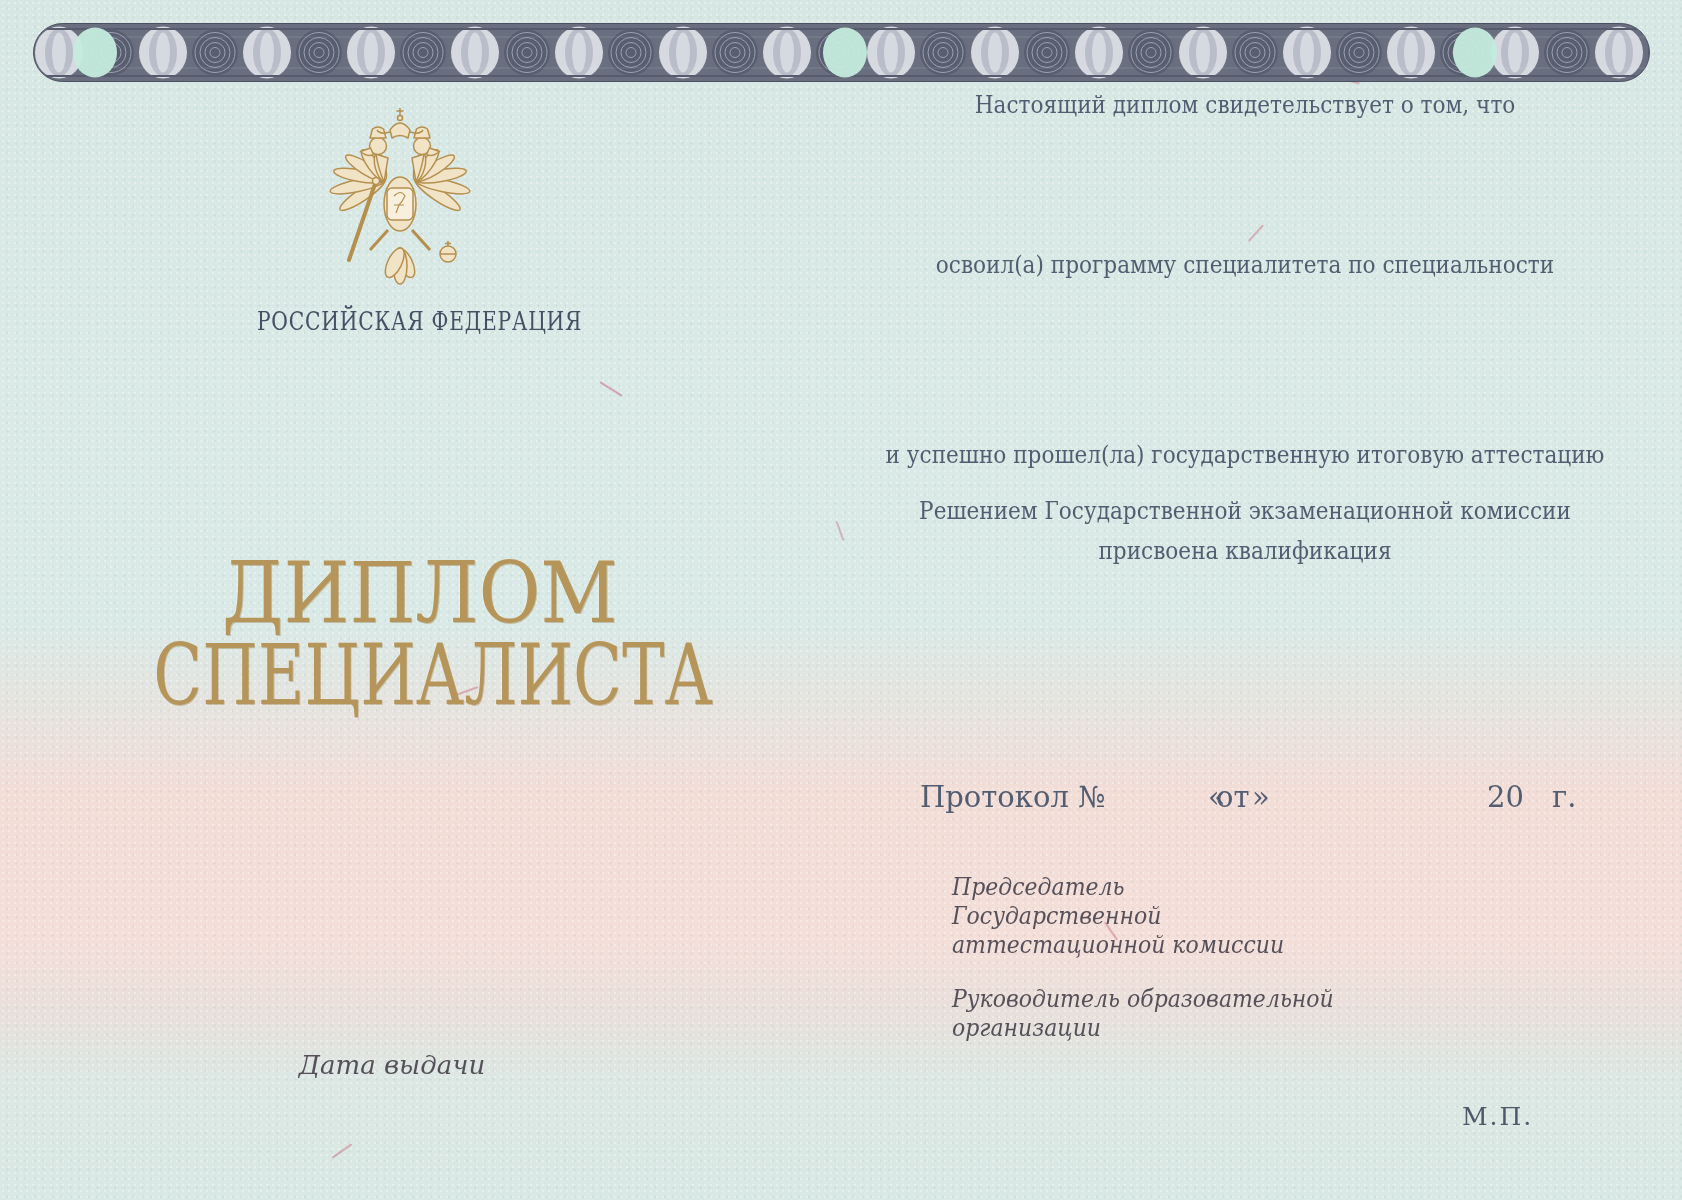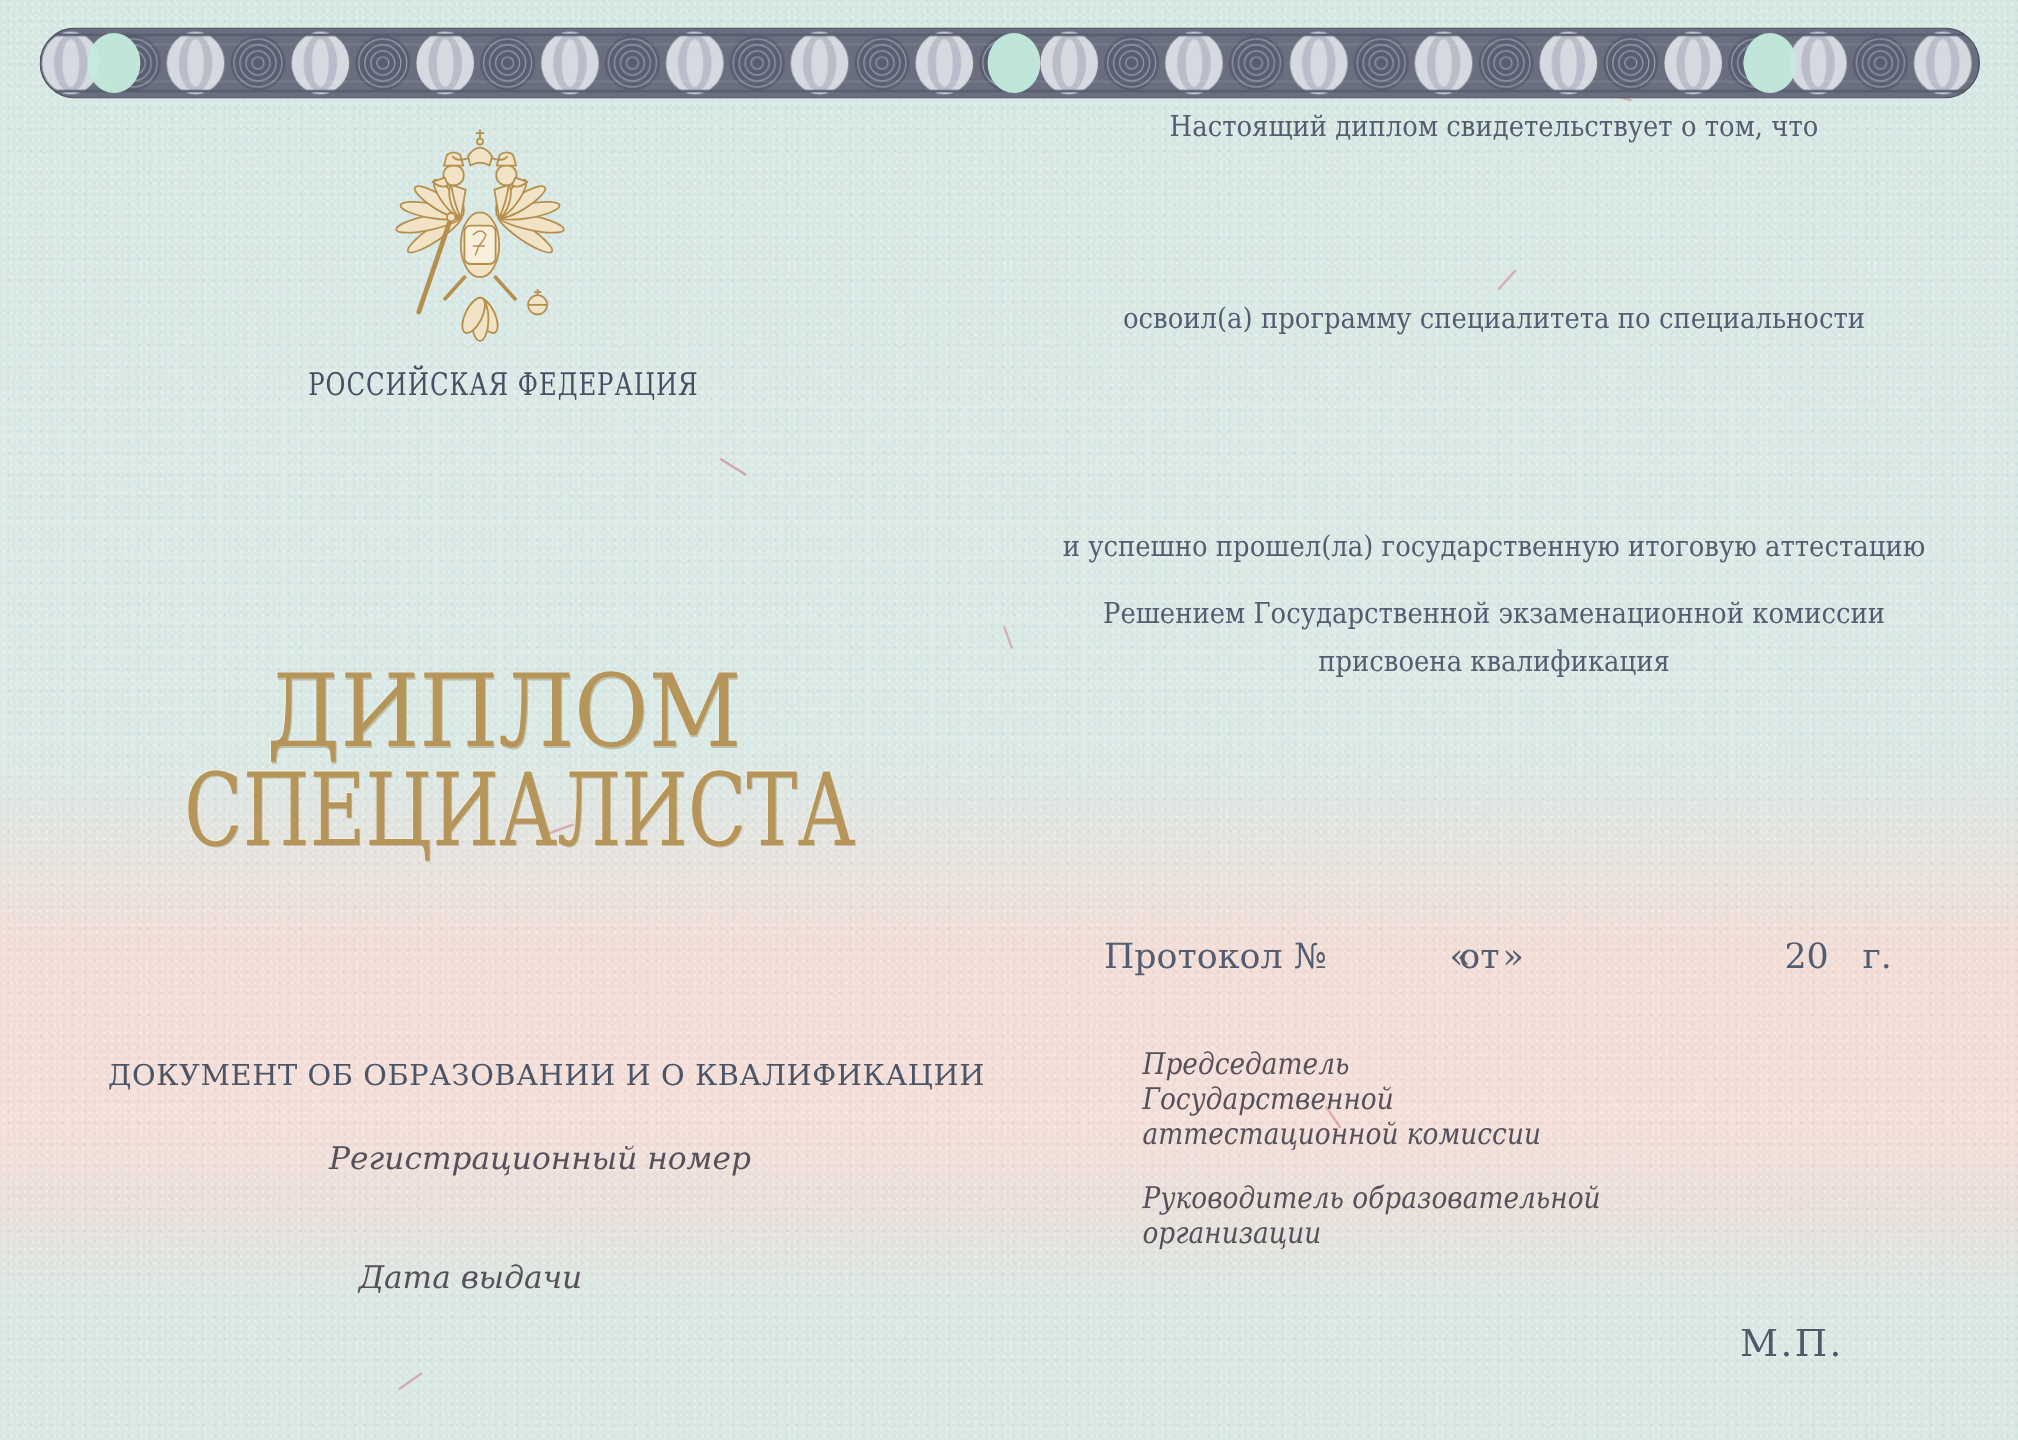--- a/index.html
+++ b/index.html
@@ -42,21 +42,21 @@
   .title .inner{display:inline-block;transform-origin:50% 50%;}
   .t1 .inner{transform:scaleX(.9);}
   .t2 .inner{transform:scaleX(.76);}
   .country{color:#465064;font-size:26px;white-space:nowrap;}
   .country .inner{display:inline-block;transform:scaleX(.78);transform-origin:50% 50%;letter-spacing:1px;}
   .subtitle{color:#4c5566;font-size:24px;letter-spacing:.5px;white-space:nowrap;}
   .italic{font-style:italic;color:#55505a;}
   .sig{font-size:25px;line-height:29px;transform:scaleX(.88);transform-origin:0 0;white-space:nowrap;}
   .label-it{font-size:26px;}
   .proto{font-size:29px;color:#525d71;white-space:nowrap;}
-  .seal{font-size:31px;color:#4e5868;letter-spacing:2px;}
+  .seal{font-size:25px;color:#4e5868;letter-spacing:2px;margin-left:12px;}
   .band-svg,.eagle-svg{display:block;}
   .fiber{position:absolute;z-index:1;border-radius:2px;pointer-events:none;}
 </style>
 </head>
 <body>
 
 <div class="page">
 
   <svg class="el band-svg" style="left:33px;top:23px;" width="1617" height="59" viewBox="0 0 1617 59">
     <defs>
@@ -134,23 +134,21 @@
     <span class="inner">РОССИЙСКАЯ ФЕДЕРАЦИЯ</span>
   </div>
 
   <div class="el title t2 center" style="left:65px;top:633px;width:710px;">
     <span class="inner">СПЕЦИАЛИСТА</span>
   </div>
   <div class="el title t1 center" style="left:65px;top:551px;width:710px;">
     <span class="inner">ДИПЛОМ</span>
   </div>
 
-  <div class="el subtitle center" style="left:90px;top:882px;width:680px;">ДОКУМЕНТ ОБ ОБРАЗОВАНИИ И О КВАЛИФИКАЦИИ</div>
 
-  <div class="el italic label-it center" style="left:200px;top:951px;width:500px;">Регистрационный номер</div>
 
   <div class="el italic label-it center" style="left:142px;top:1050px;width:500px;">Дата выдачи</div>
 
   <div class="el serif24 ink center cond" style="left:830px;top:90px;width:830px;">Настоящий диплом свидетельствует о том, что</div>
 
   <div class="el serif24 ink center cond" style="left:830px;top:250px;width:830px;">освоил(а) программу специалитета по специальности</div>
 
   <div class="el serif24 ink center cond" style="left:830px;top:440px;width:830px;">и успешно прошел(ла) государственную итоговую аттестацию</div>
 
   <div class="el serif24 ink center cond" style="left:830px;top:496px;width:830px;">Решением Государственной экзаменационной комиссии</div>

